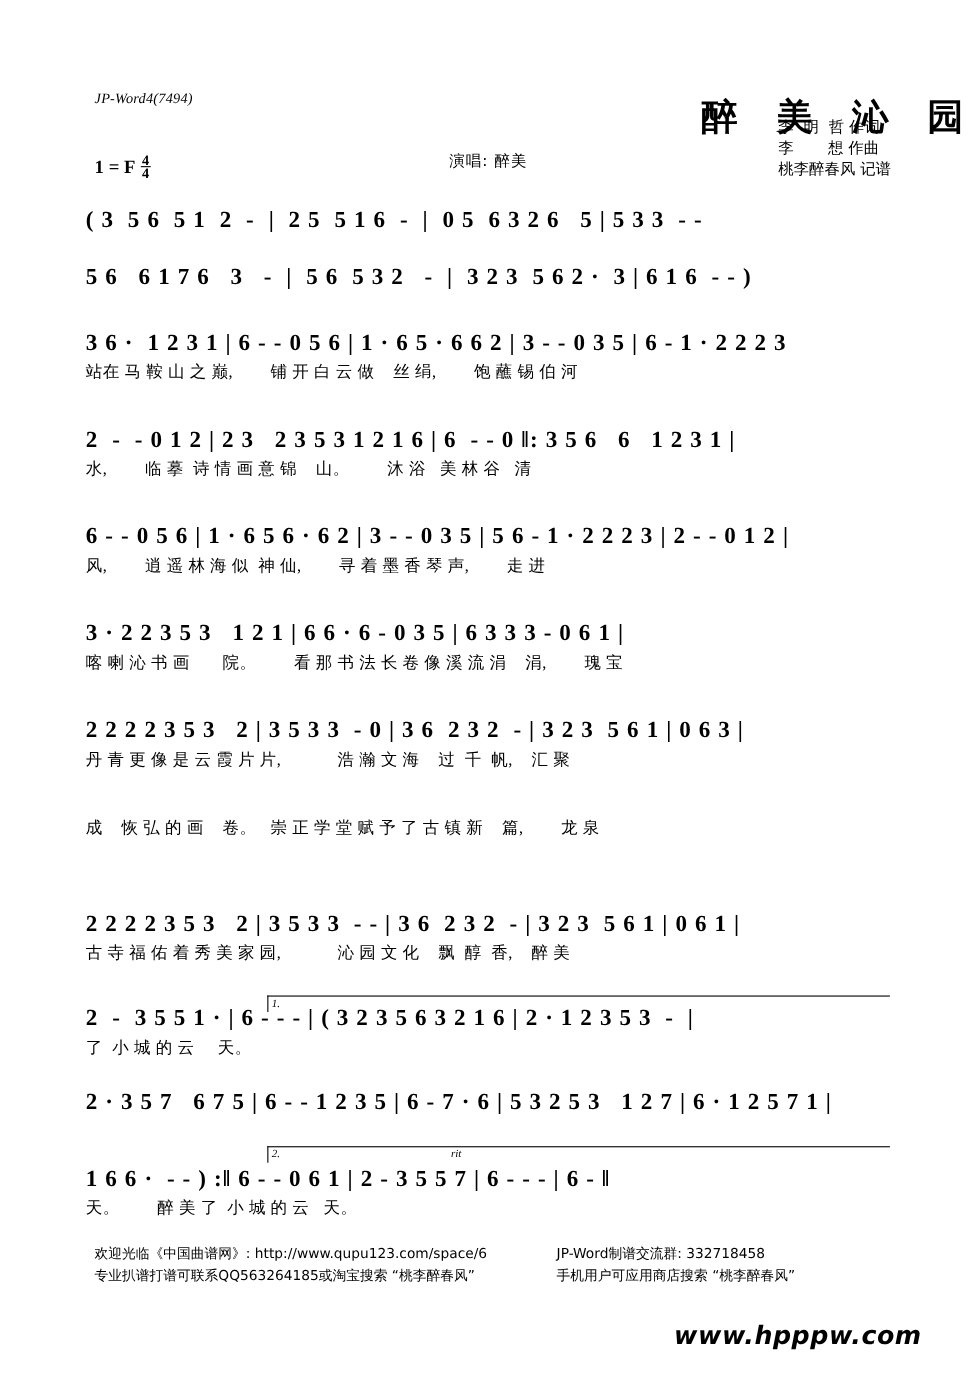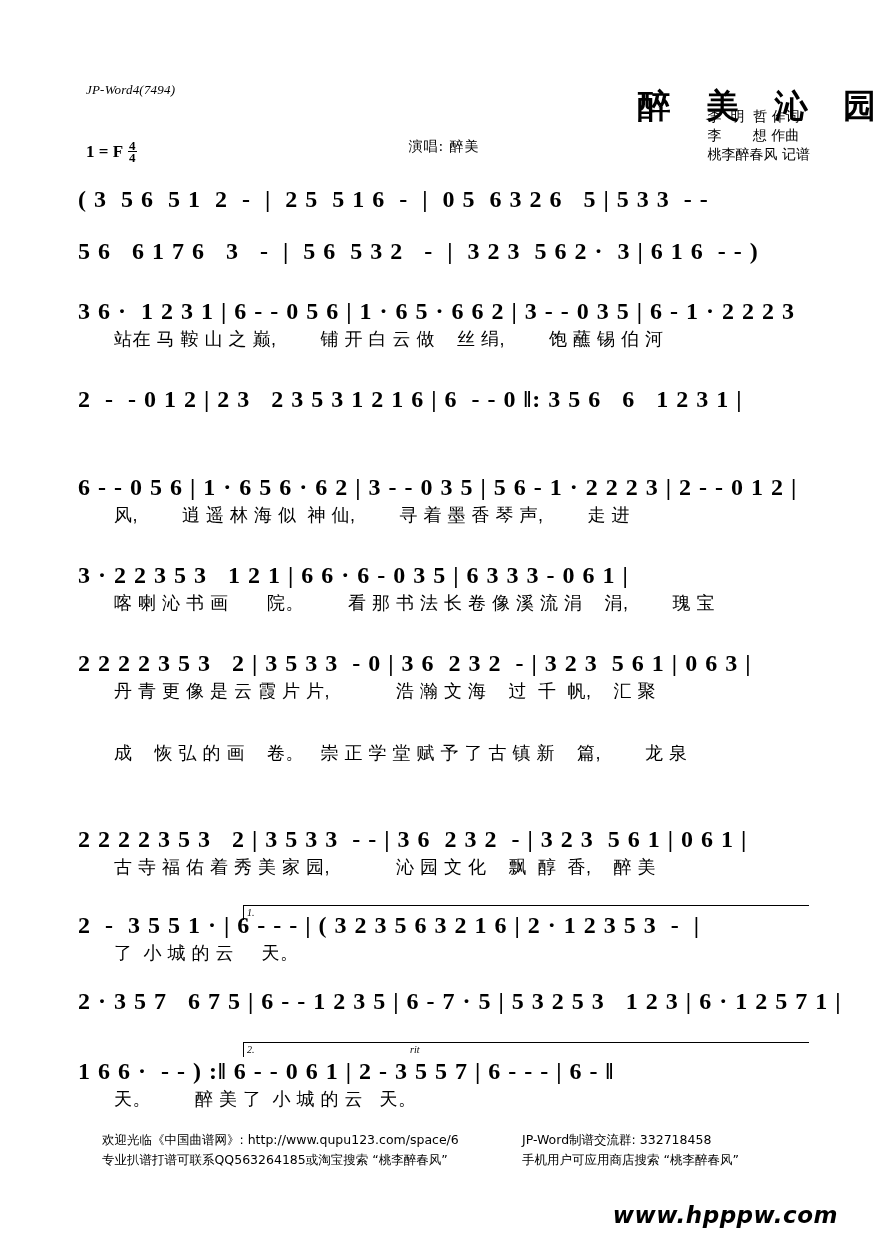--- a/index.html
+++ b/index.html
@@ -81,33 +81,32 @@
 
   
   .system {
     position: absolute;
     left: 78px;
     width: 732px;
   }
   .notes {
     font-family: "Liberation Serif", serif;
     font-weight: bold;
-    font-size: 24px;
+    font-size: 21px;
     letter-spacing: 1px;
     white-space: pre;
     line-height: 26px;
   }
   .lyrics {
-    font-family: Liberation Sans, sans-serif;
-    font-size: 18px;
+    font-family: Liberation Serif, serif;
+    font-size: 15px;
     white-space: pre;
     letter-spacing: .5px;
     line-height: 22px;
     margin-top: 4px;
-    margin-left: 36px;
   }
 
   
   .volta {
     position: absolute;
     border-left: 1.6px solid #000;
     border-top: 1.6px solid #000;
     height: 14px;
   }
   .volta span {
@@ -127,21 +126,21 @@
 
   
   .footer {
     position: absolute;
     left: 86px; top: 1130px;
     width: 760px;
     font-family: "DejaVu Sans", sans-serif;
     font-size: 12.5px;
     line-height: 20px;
   }
-  .footer .row { display: flex; margin-left: 16px; }
+  .footer .row { display: flex; }
   .footer .col-l { width: 420px; white-space: pre; }
   .footer .col-r { white-space: pre; }
   .watermark {
     position: absolute;
     right: 50px; bottom: 28px;
     font-family: "DejaVu Sans", sans-serif;
     font-weight: bold;
     font-style: italic;
     font-size: 23px;
     letter-spacing: .5px;
@@ -179,20 +178,21 @@
     <div class="notes">5 6   6 1 7 6   3   -  |  5 6  5 3 2   -  |  3 2 3  5 6 2 ·  3 | 6 1 6  - - )</div>
   </div>
 
   <div class="system" style="top:298px">
     <div class="notes">3 6 ·  1 2 3 1 | 6 - - 0 5 6 | 1 · 6 5 · 6 6 2 | 3 - - 0 3 5 | 6 - 1 · 2 2 2 3</div>
     <div class="lyrics">站在 马 鞍 山 之 巅,        铺 开 白 云 做    丝 绢,        饱 蘸 锡 伯 河</div>
   </div>
 
   <div class="system" style="top:386px">
     <div class="notes">2  -  - 0 1 2 | 2 3   2 3 5 3 1 2 1 6 | 6  - - 0 ‖: 3 5 6   6   1 2 3 1 |</div>
+    <div class="lyrics">水,        临 摹  诗 情 画 意 锦    山。        沐 浴   美 林 谷   清</div>
   </div>
 
   <div class="system" style="top:474px">
     <div class="notes">6 - - 0 5 6 | 1 · 6 5 6 · 6 2 | 3 - - 0 3 5 | 5 6 - 1 · 2 2 2 3 | 2 - - 0 1 2 |</div>
     <div class="lyrics">风,        逍 遥 林 海 似  神 仙,        寻 着 墨 香 琴 声,        走 进</div>
   </div>
 
   <div class="system" style="top:562px">
     <div class="notes">3 · 2 2 3 5 3   1 2 1 | 6 6 · 6 - 0 3 5 | 6 3 3 3 - 0 6 1 |</div>
     <div class="lyrics">喀 喇 沁 书 画       院。        看 那 书 法 长 卷 像 溪 流 涓    涓,        瑰 宝</div>
@@ -211,21 +211,21 @@
     <div class="notes">2 2 2 2 3 5 3   2 | 3 5 3 3  - - | 3 6  2 3 2  - | 3 2 3  5 6 1 | 0 6 1 |</div>
     <div class="lyrics">古 寺 福 佑 着 秀 美 家 园,            沁 园 文 化    飘  醇  香,    醉 美</div>
   </div>
 
   <div class="system" style="top:912px">
     <div class="notes">2  -  3 5 5 1 · | 6 - - - | ( 3 2 3 5 6 3 2 1 6 | 2 · 1 2 3 5 3  -  |</div>
     <div class="lyrics">了  小 城 的 云     天。</div>
   </div>
 
   <div class="system" style="top:988px">
-    <div class="notes">2 · 3 5 7   6 7 5 | 6 - - 1 2 3 5 | 6 - 7 · 5 | 5 3 2 5 3   1 2 3 | 6 · 1 2 5 7 1 |</div>
+    <div class="notes">2 · 3 5 7   6 7 5 | 6 - - 1 2 3 5 | 6 - 7 · 6 | 5 3 2 5 3   1 2 7 | 6 · 1 2 5 7 1 |</div>
   </div>
 
   <div class="system" style="top:1058px">
     <div class="notes">1 6 6 ·  - - ) :‖ 6 - - 0 6 1 | 2 - 3 5 5 7 | 6 - - - | 6 - ‖</div>
     <div class="lyrics">天。        醉 美 了  小 城 的 云   天。</div>
   </div>
 
   <div class="volta" style="left:243px; top:905px; width:565px;">
     <span>1.</span>
   </div>

